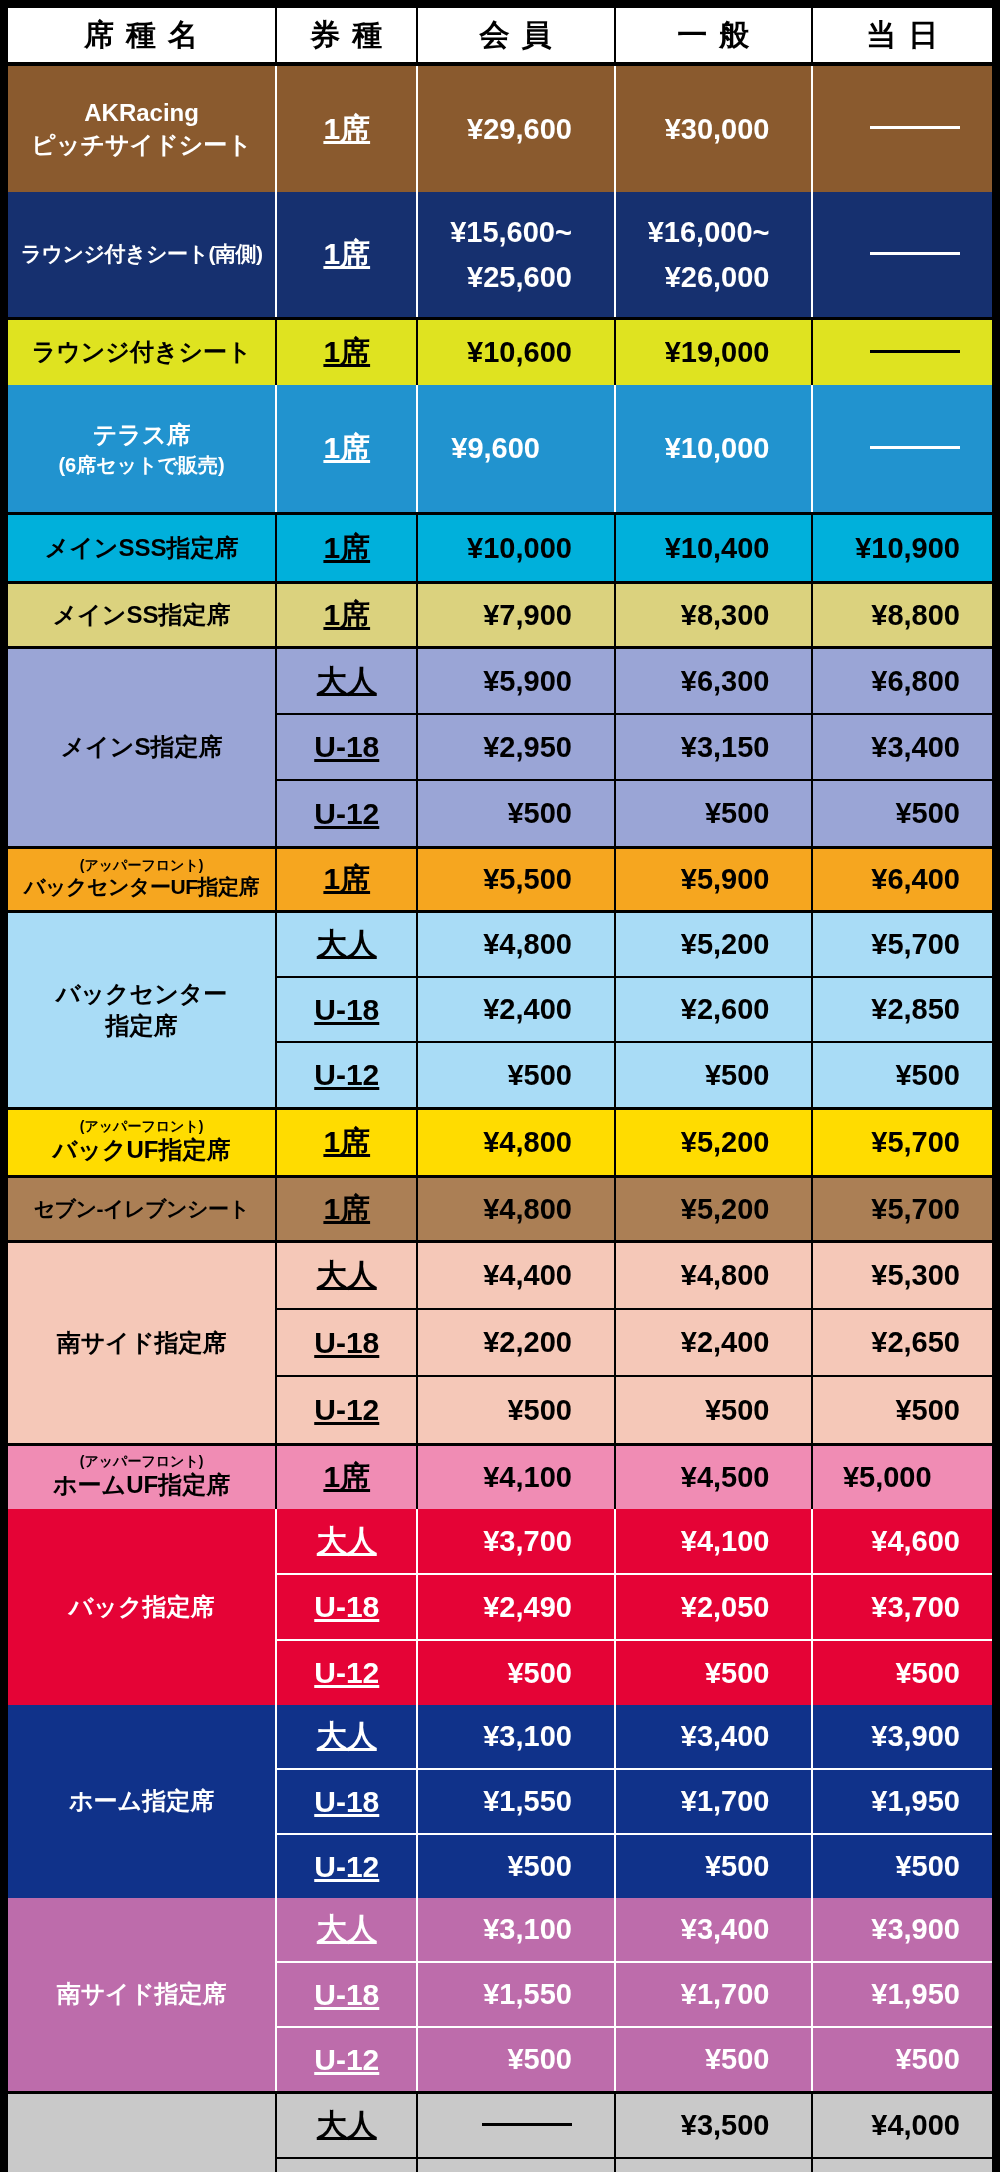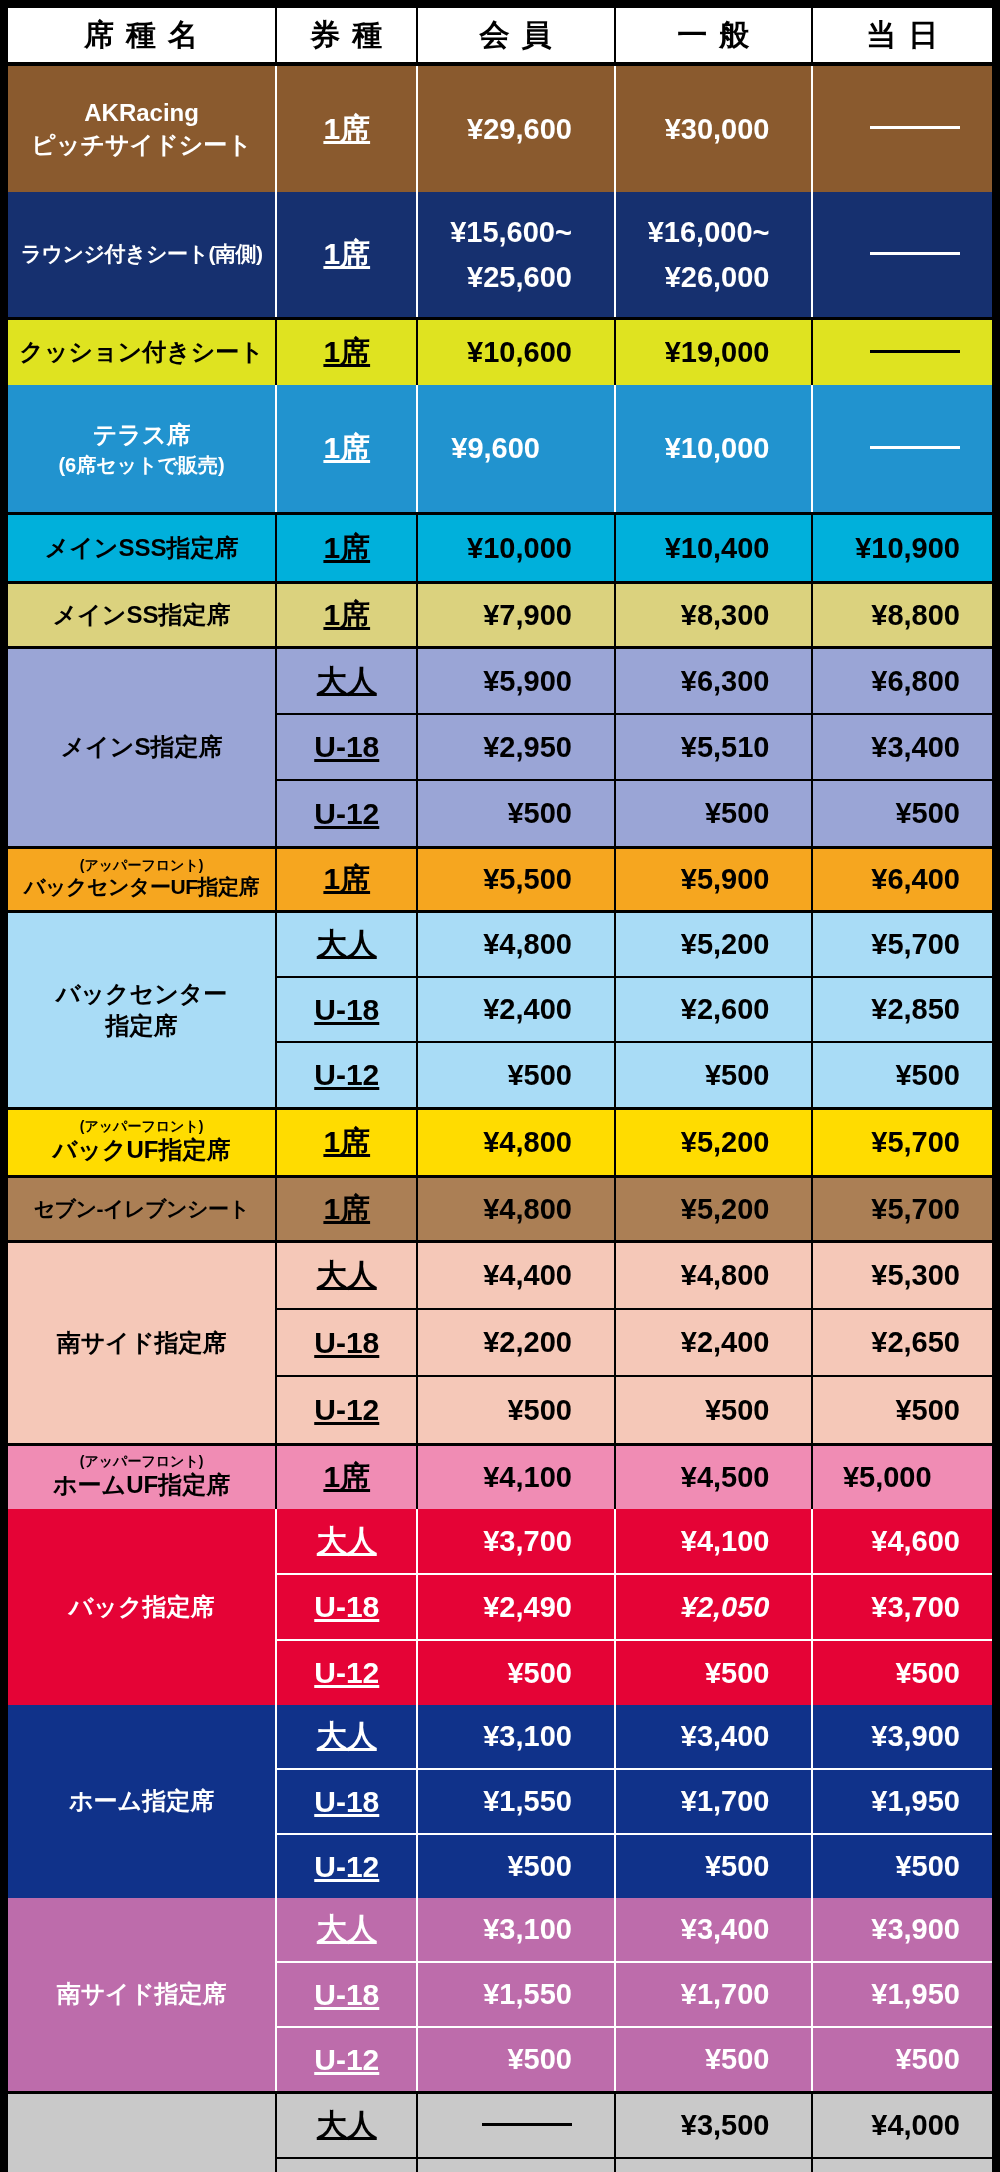--- a/index.html
+++ b/index.html
@@ -53,21 +53,21 @@
         <tr>
           <td class="name long" rowspan="1" style="background: rgb(22, 48, 111); color: rgb(255, 255, 255); border-top: none;"><div>ラウンジ付きシート(南側)</div></td>
           <td class="ticket" style="background: rgb(22, 48, 111); color: rgb(255, 255, 255); border-left: 2px solid rgb(255, 255, 255); height: 123px; border-top: none;">1席</td>
           <td class="price member" style="background: rgb(22, 48, 111); color: rgb(255, 255, 255); border-left: 2px solid rgb(255, 255, 255); height: 123px; border-top: none;">¥15,600~
 ¥25,600</td>
           <td class="price general" style="background: rgb(22, 48, 111); color: rgb(255, 255, 255); border-left: 2px solid rgb(255, 255, 255); height: 123px; border-top: none;">¥16,000~
 ¥26,000</td>
           <td class="price day" style="background: rgb(22, 48, 111); color: rgb(255, 255, 255); border-left: 2px solid rgb(255, 255, 255); height: 123px; border-top: none;"><span class="dash"></span></td>
         </tr>
         <tr>
-          <td class="name" rowspan="1" style="background: rgb(223, 227, 32); color: rgb(0, 0, 0); border-top: 3px solid rgb(0, 0, 0);"><div>クッション付きシート</div></td>
+          <td class="name" rowspan="1" style="background: rgb(223, 227, 32); color: rgb(0, 0, 0); border-top: 3px solid rgb(0, 0, 0);"><div>ラウンジ付きシート</div></td>
           <td class="ticket" style="background: rgb(223, 227, 32); color: rgb(0, 0, 0); border-left: 2px solid rgb(0, 0, 0); height: 63px; border-top: 3px solid rgb(0, 0, 0);">1席</td>
           <td class="price member" style="background: rgb(223, 227, 32); color: rgb(0, 0, 0); border-left: 2px solid rgb(0, 0, 0); height: 63px; border-top: 3px solid rgb(0, 0, 0);">¥10,600</td>
           <td class="price general" style="background: rgb(223, 227, 32); color: rgb(0, 0, 0); border-left: 2px solid rgb(0, 0, 0); height: 63px; border-top: 3px solid rgb(0, 0, 0);">¥19,000</td>
           <td class="price day" style="background: rgb(223, 227, 32); color: rgb(0, 0, 0); border-left: 2px solid rgb(0, 0, 0); height: 63px; border-top: 3px solid rgb(0, 0, 0);"><span class="dash"></span></td>
         </tr>
         <tr>
           <td class="name" rowspan="1" style="background: rgb(33, 147, 207); color: rgb(255, 255, 255); border-top: none;"><div>テラス席</div><div class="sub">(6席セットで販売)</div></td>
           <td class="ticket" style="background: rgb(33, 147, 207); color: rgb(255, 255, 255); border-left: 2px solid rgb(255, 255, 255); height: 125px; border-top: none;">1席</td>
           <td class="price member" style="background: rgb(33, 147, 207); color: rgb(255, 255, 255); border-left: 2px solid rgb(255, 255, 255); height: 125px; border-top: none; text-align: center;">¥9,600</td>
           <td class="price general" style="background: rgb(33, 147, 207); color: rgb(255, 255, 255); border-left: 2px solid rgb(255, 255, 255); height: 125px; border-top: none;">¥10,000</td>
@@ -90,21 +90,21 @@
         <tr>
           <td class="name" rowspan="3" style="background: rgb(154, 165, 214); color: rgb(0, 0, 0); border-top: 3px solid rgb(0, 0, 0);"><div>メインS指定席</div></td>
           <td class="ticket" style="background: rgb(154, 165, 214); color: rgb(0, 0, 0); border-left: 2px solid rgb(0, 0, 0); height: 62px; border-top: 3px solid rgb(0, 0, 0);">大人</td>
           <td class="price member" style="background: rgb(154, 165, 214); color: rgb(0, 0, 0); border-left: 2px solid rgb(0, 0, 0); height: 62px; border-top: 3px solid rgb(0, 0, 0);">¥5,900</td>
           <td class="price general" style="background: rgb(154, 165, 214); color: rgb(0, 0, 0); border-left: 2px solid rgb(0, 0, 0); height: 62px; border-top: 3px solid rgb(0, 0, 0);">¥6,300</td>
           <td class="price day" style="background: rgb(154, 165, 214); color: rgb(0, 0, 0); border-left: 2px solid rgb(0, 0, 0); height: 62px; border-top: 3px solid rgb(0, 0, 0);">¥6,800</td>
         </tr>
         <tr>
           <td class="ticket" style="background: rgb(154, 165, 214); color: rgb(0, 0, 0); border-left: 2px solid rgb(0, 0, 0); height: 62px; border-top: 2px solid rgb(0, 0, 0);">U-18</td>
           <td class="price member" style="background: rgb(154, 165, 214); color: rgb(0, 0, 0); border-left: 2px solid rgb(0, 0, 0); height: 62px; border-top: 2px solid rgb(0, 0, 0);">¥2,950</td>
-          <td class="price general" style="background: rgb(154, 165, 214); color: rgb(0, 0, 0); border-left: 2px solid rgb(0, 0, 0); height: 62px; border-top: 2px solid rgb(0, 0, 0);">¥5,510</td>
+          <td class="price general" style="background: rgb(154, 165, 214); color: rgb(0, 0, 0); border-left: 2px solid rgb(0, 0, 0); height: 62px; border-top: 2px solid rgb(0, 0, 0);">¥3,150</td>
           <td class="price day" style="background: rgb(154, 165, 214); color: rgb(0, 0, 0); border-left: 2px solid rgb(0, 0, 0); height: 62px; border-top: 2px solid rgb(0, 0, 0);">¥3,400</td>
         </tr>
         <tr>
           <td class="ticket" style="background: rgb(154, 165, 214); color: rgb(0, 0, 0); border-left: 2px solid rgb(0, 0, 0); height: 63px; border-top: 2px solid rgb(0, 0, 0);">U-12</td>
           <td class="price member" style="background: rgb(154, 165, 214); color: rgb(0, 0, 0); border-left: 2px solid rgb(0, 0, 0); height: 63px; border-top: 2px solid rgb(0, 0, 0);">¥500</td>
           <td class="price general" style="background: rgb(154, 165, 214); color: rgb(0, 0, 0); border-left: 2px solid rgb(0, 0, 0); height: 63px; border-top: 2px solid rgb(0, 0, 0);">¥500</td>
           <td class="price day" style="background: rgb(154, 165, 214); color: rgb(0, 0, 0); border-left: 2px solid rgb(0, 0, 0); height: 63px; border-top: 2px solid rgb(0, 0, 0);">¥500</td>
         </tr>
         <tr>
           <td class="name long" rowspan="1" style="background: rgb(246, 166, 31); color: rgb(0, 0, 0); border-top: 3px solid rgb(0, 0, 0);"><div class="note">(アッパーフロント)</div><div>バックセンターUF指定席</div></td>
@@ -176,21 +176,21 @@
         <tr>
           <td class="name" rowspan="3" style="background: rgb(229, 3, 54); color: rgb(255, 255, 255); border-top: none;"><div>バック指定席</div></td>
           <td class="ticket" style="background: rgb(229, 3, 54); color: rgb(255, 255, 255); border-left: 2px solid rgb(255, 255, 255); height: 62px; border-top: none;">大人</td>
           <td class="price member" style="background: rgb(229, 3, 54); color: rgb(255, 255, 255); border-left: 2px solid rgb(255, 255, 255); height: 62px; border-top: none;">¥3,700</td>
           <td class="price general" style="background: rgb(229, 3, 54); color: rgb(255, 255, 255); border-left: 2px solid rgb(255, 255, 255); height: 62px; border-top: none;">¥4,100</td>
           <td class="price day" style="background: rgb(229, 3, 54); color: rgb(255, 255, 255); border-left: 2px solid rgb(255, 255, 255); height: 62px; border-top: none;">¥4,600</td>
         </tr>
         <tr>
           <td class="ticket" style="background: rgb(229, 3, 54); color: rgb(255, 255, 255); border-left: 2px solid rgb(255, 255, 255); height: 62px; border-top: 2px solid rgb(255, 255, 255);">U-18</td>
           <td class="price member" style="background: rgb(229, 3, 54); color: rgb(255, 255, 255); border-left: 2px solid rgb(255, 255, 255); height: 62px; border-top: 2px solid rgb(255, 255, 255);">¥2,490</td>
-          <td class="price general" style="background: rgb(229, 3, 54); color: rgb(255, 255, 255); border-left: 2px solid rgb(255, 255, 255); height: 62px; border-top: 2px solid rgb(255, 255, 255); font-style: italic;">¥2,050</td>
+          <td class="price general" style="background: rgb(229, 3, 54); color: rgb(255, 255, 255); border-left: 2px solid rgb(255, 255, 255); height: 62px; border-top: 2px solid rgb(255, 255, 255);">¥2,050</td>
           <td class="price day" style="background: rgb(229, 3, 54); color: rgb(255, 255, 255); border-left: 2px solid rgb(255, 255, 255); height: 62px; border-top: 2px solid rgb(255, 255, 255);">¥3,700</td>
         </tr>
         <tr>
           <td class="ticket" style="background: rgb(229, 3, 54); color: rgb(255, 255, 255); border-left: 2px solid rgb(255, 255, 255); height: 62px; border-top: 2px solid rgb(255, 255, 255);">U-12</td>
           <td class="price member" style="background: rgb(229, 3, 54); color: rgb(255, 255, 255); border-left: 2px solid rgb(255, 255, 255); height: 62px; border-top: 2px solid rgb(255, 255, 255);">¥500</td>
           <td class="price general" style="background: rgb(229, 3, 54); color: rgb(255, 255, 255); border-left: 2px solid rgb(255, 255, 255); height: 62px; border-top: 2px solid rgb(255, 255, 255);">¥500</td>
           <td class="price day" style="background: rgb(229, 3, 54); color: rgb(255, 255, 255); border-left: 2px solid rgb(255, 255, 255); height: 62px; border-top: 2px solid rgb(255, 255, 255);">¥500</td>
         </tr>
         <tr>
           <td class="name" rowspan="3" style="background: rgb(16, 50, 138); color: rgb(255, 255, 255); border-top: none;"><div>ホーム指定席</div></td>

